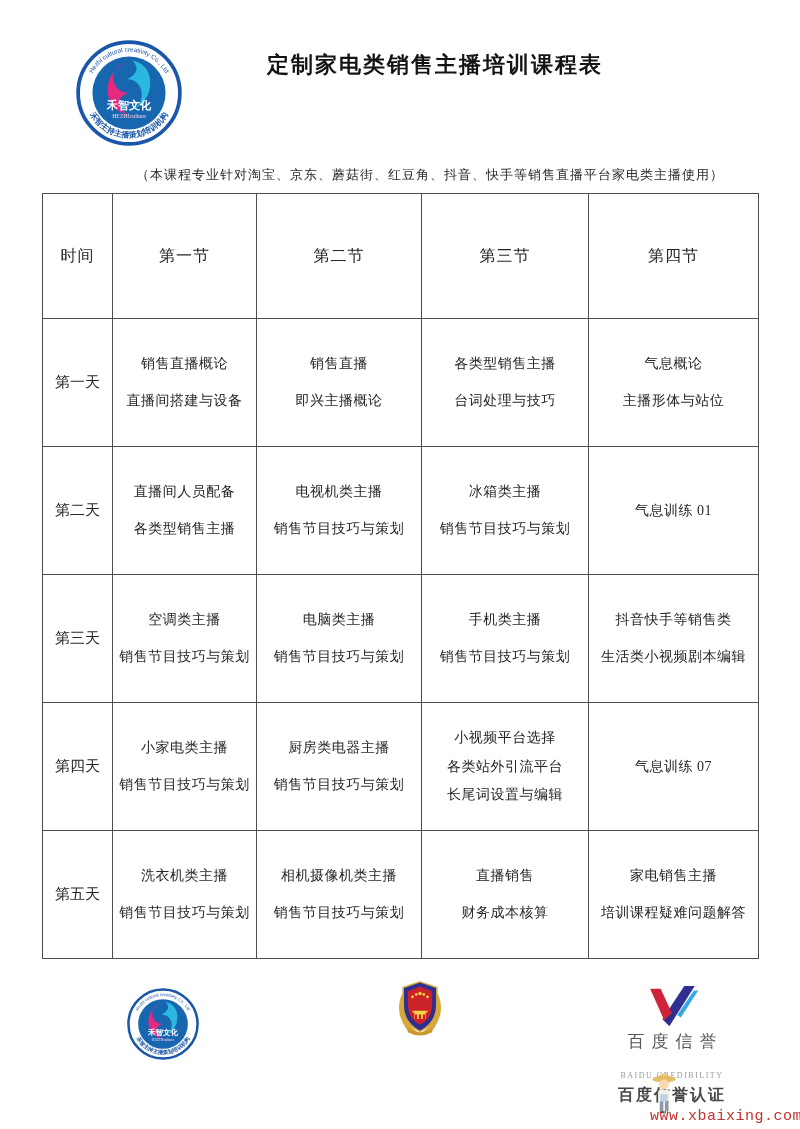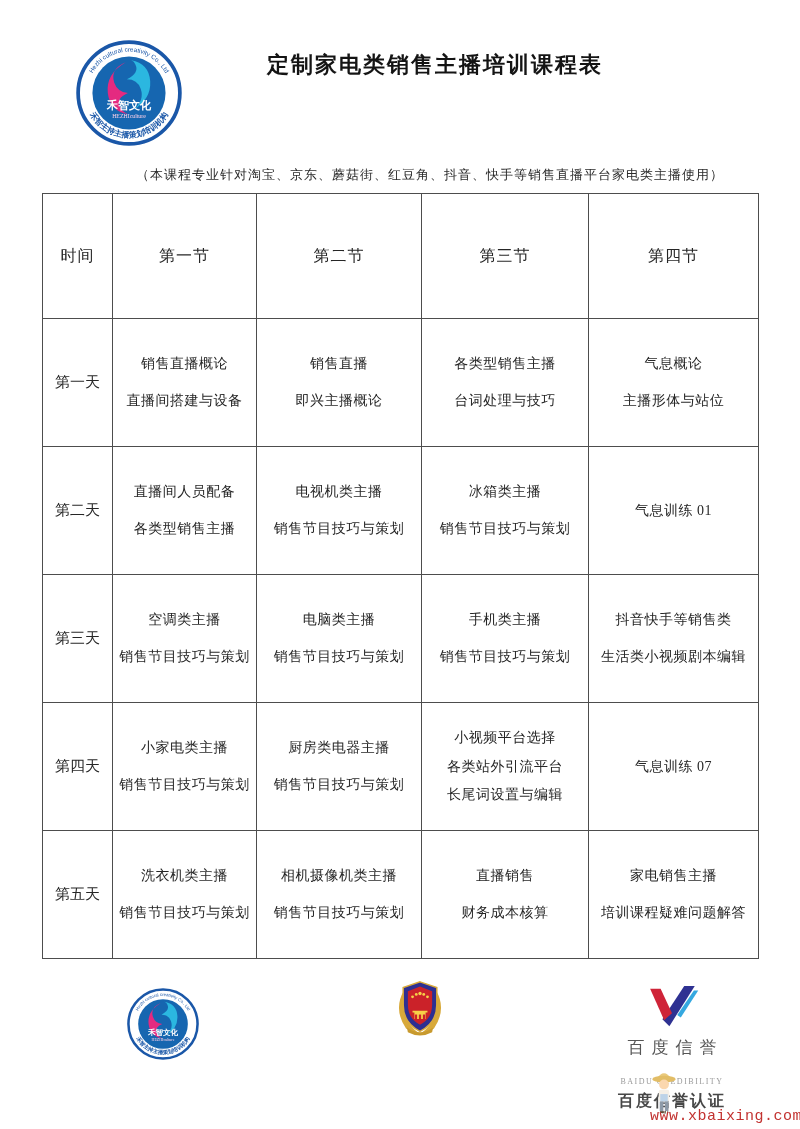--- a/index.html
+++ b/index.html
@@ -27,21 +27,21 @@
   .cell-line{font-size:14px;line-height:18px;letter-spacing:0.5px;}
 
   
   .icp-text{position:absolute;left:28px;top:1058px;width:270px;text-align:center;
             font-family:"Liberation Sans","DejaVu Sans",sans-serif;font-size:15px;color:#8c8c8c;}
   .police-badge{position:absolute;left:392px;top:976px;width:56px;height:64px;}
   .police-text{position:absolute;left:285px;top:1057px;width:270px;text-align:center;
                font-family:"Liberation Sans","DejaVu Sans",sans-serif;font-size:17px;font-weight:bold;color:#101010;}
   .baidu-box{position:absolute;left:592px;top:984px;width:160px;text-align:center;}
   .baidu-icon{width:56px;height:46px;display:block;margin:0 auto;}
-  .baidu-cn{margin-top:6px;font-family:"Liberation Sans","DejaVu Sans",sans-serif;
+  .baidu-cn{font-family:"Liberation Sans","DejaVu Sans",sans-serif;
             font-size:17px;color:#565656;letter-spacing:7px;text-indent:7px;}
   .baidu-en{margin-top:18px;font-family:Liberation Serif, serif;
             font-size:8px;color:#9a9a9a;letter-spacing:1.5px;}
   .baidu-cert{margin-top:5px;font-family:"Liberation Sans","DejaVu Sans",sans-serif;
               font-size:16px;font-weight:bold;color:#474747;letter-spacing:2px;}
 
   
   .wm{position:absolute;right:0;bottom:4px;width:152px;height:62px;z-index:5;}
   .wm-mascot{position:absolute;left:0;bottom:8px;width:32px;height:48px;}
   .wm-name{position:absolute;left:34px;top:0;font-family:"DejaVu Sans","Liberation Sans",sans-serif;

